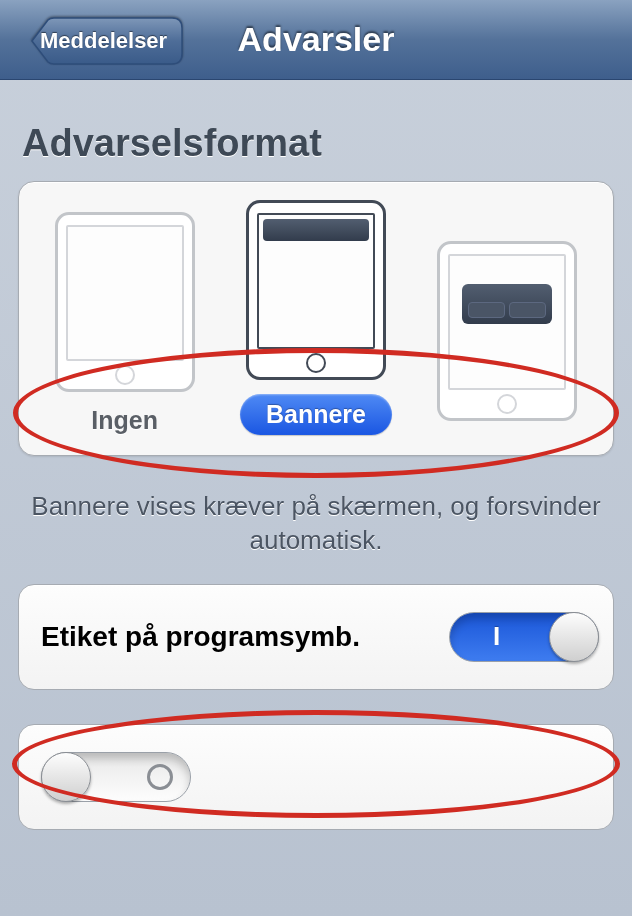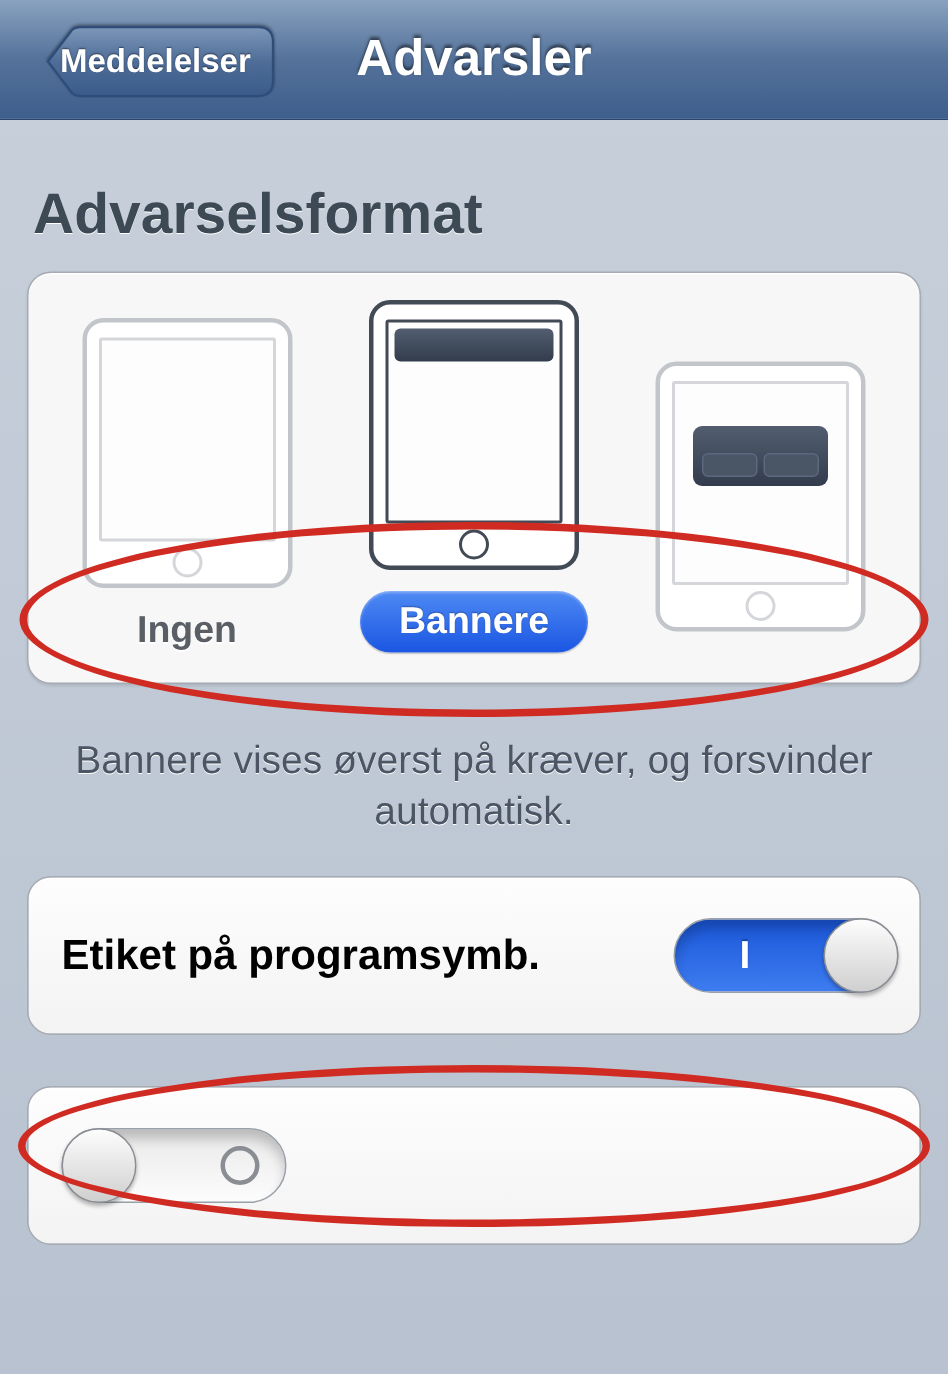--- a/index.html
+++ b/index.html
@@ -298,21 +298,21 @@
           </div>
         </div>
       </div>
 
     </div>
     <div class="red-ellipse ellipse-1"></div>
   </div>
 
   <div class="help-text">
     <div style="height:10px"></div>
-    <div>Bannere vises øverst på kræver, og forsvinder automatisk.</div>
+    <div>Bannere vises kræver på skærmen, og forsvinder automatisk.</div>
   </div>
 
   <div class="setting-row-wrap">
     <div class="setting-row">
       <div class="setting-label">Etiket på programsymb.</div>
       <div class="toggle on">
         <div class="toggle-track"></div>
         <div class="toggle-on-label">I</div>
         <div class="toggle-knob"></div>
       </div>

